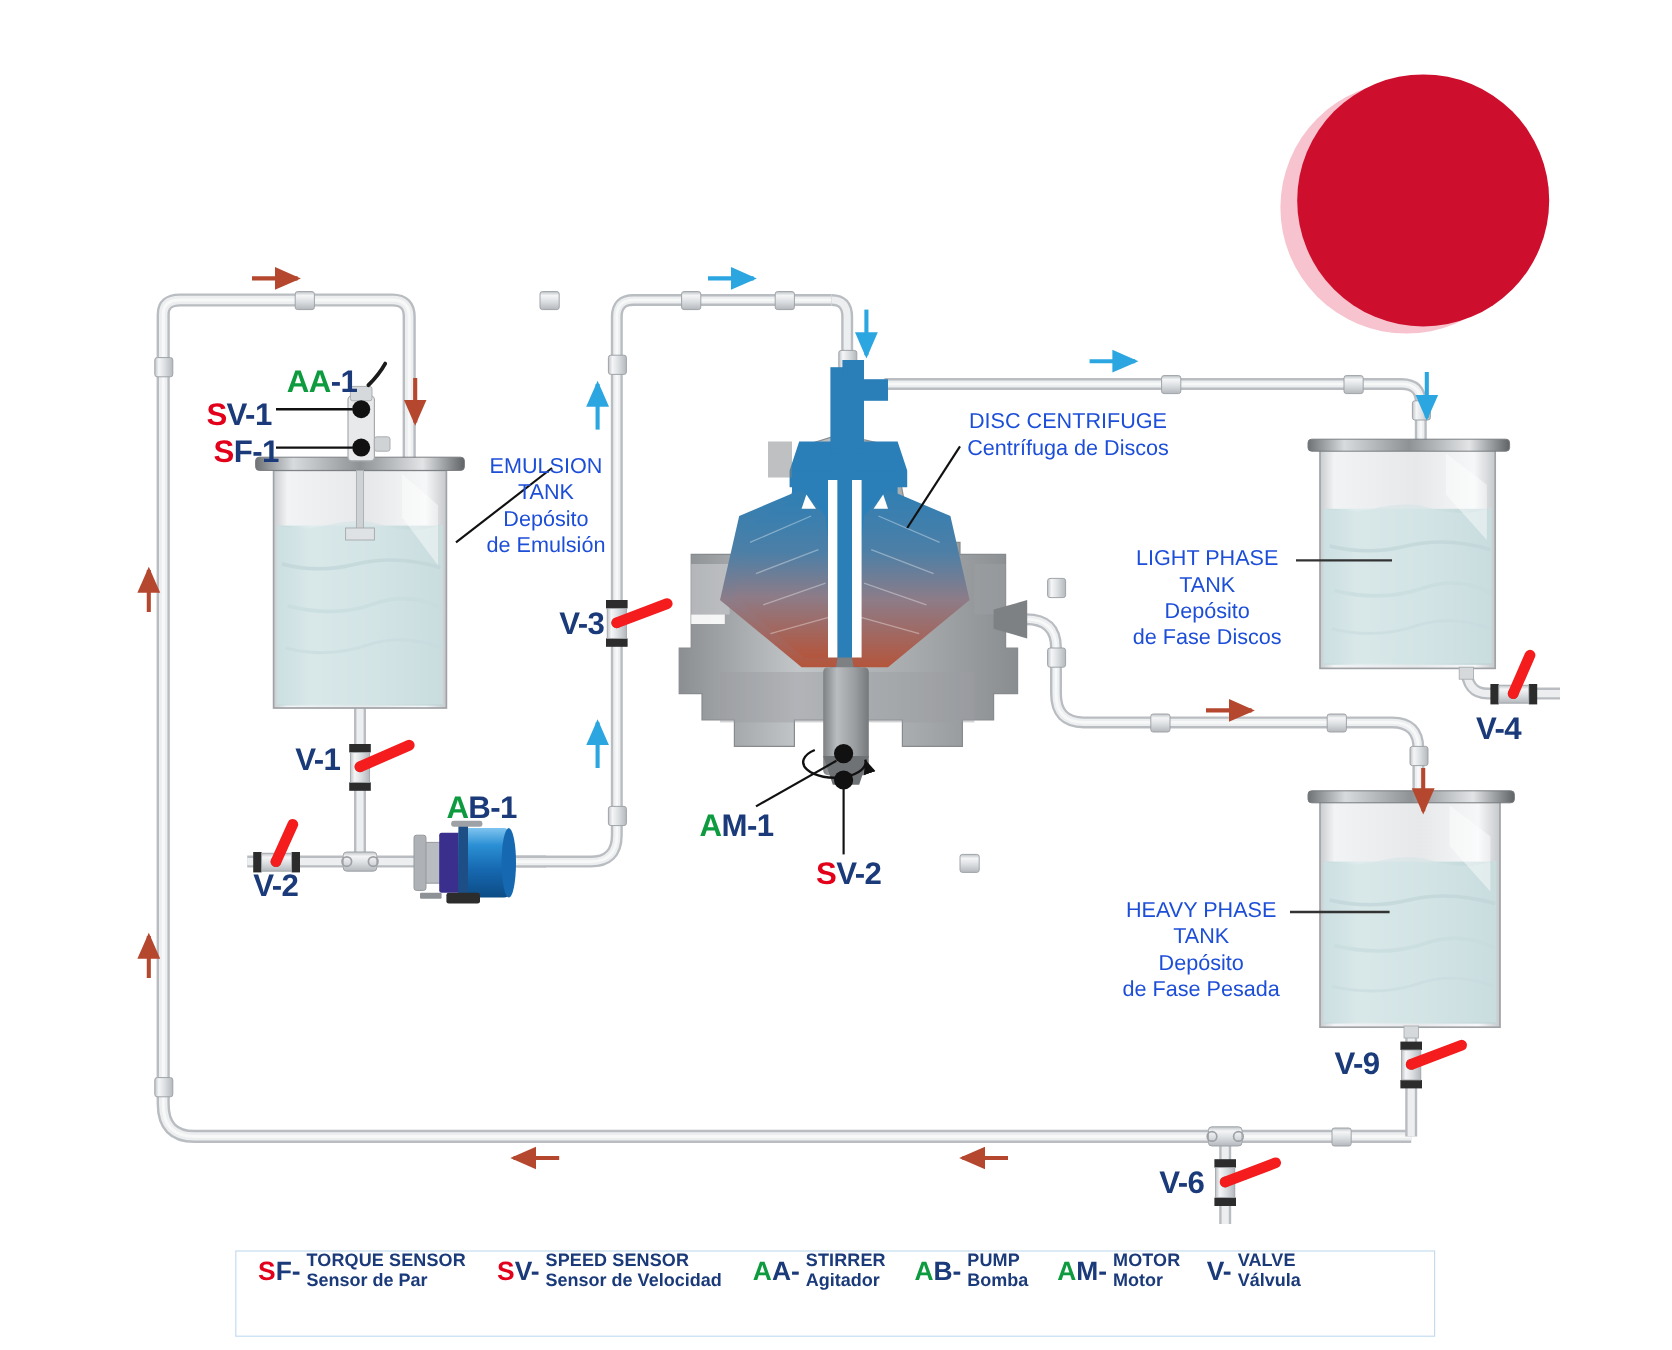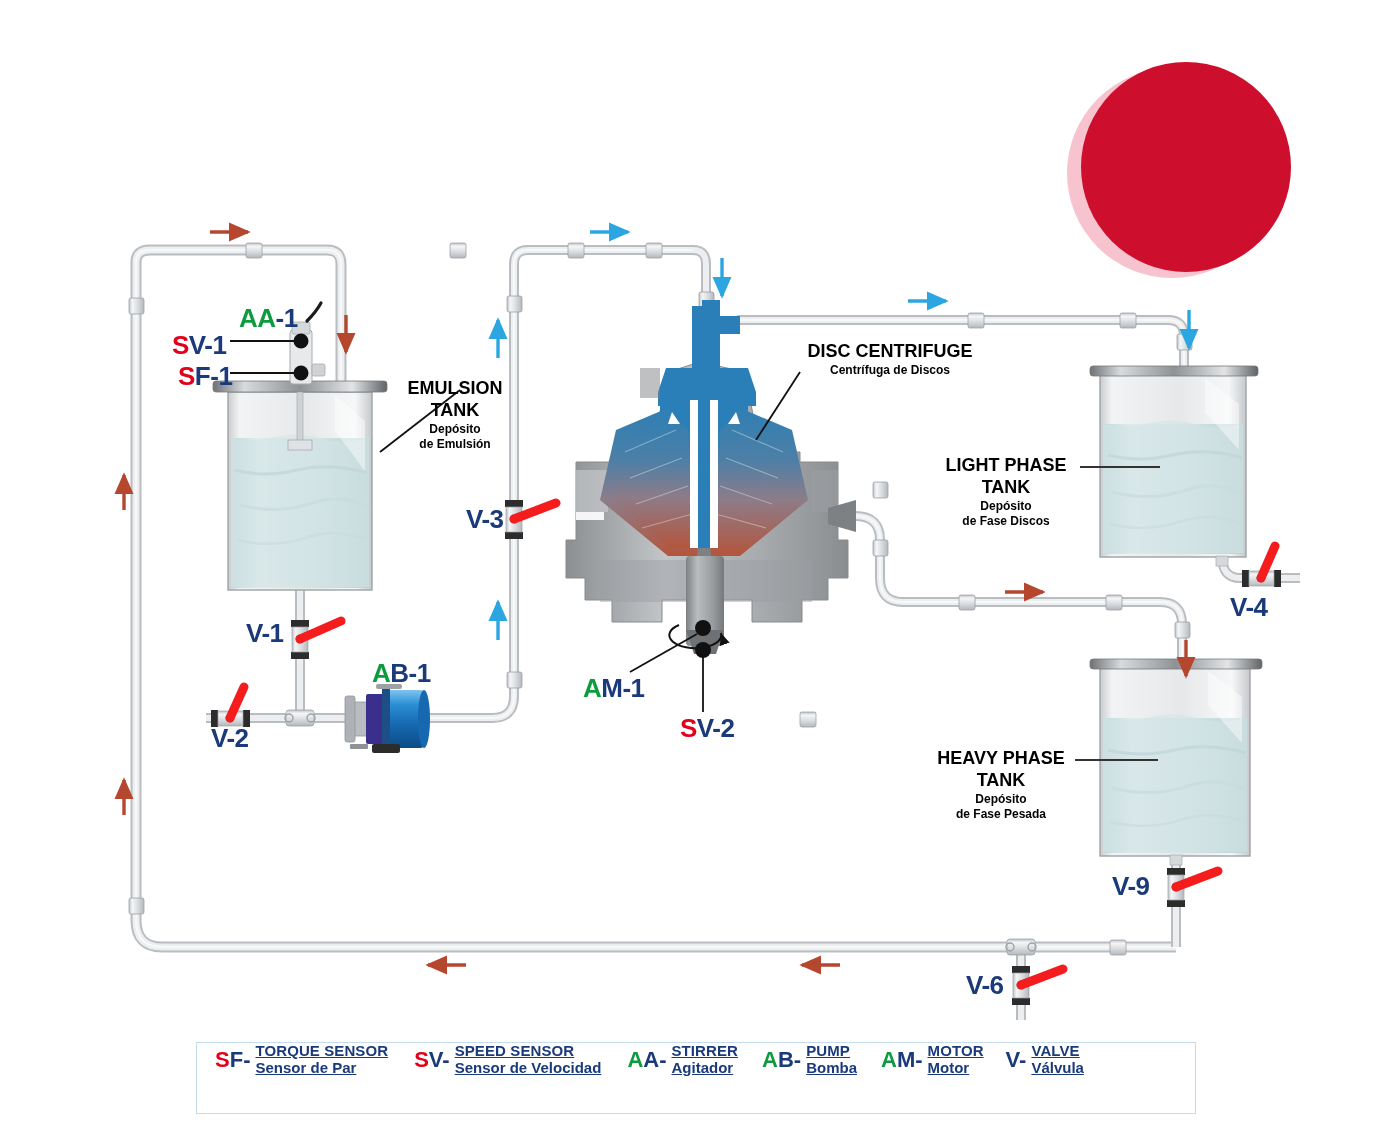--- a/index.html
+++ b/index.html
@@ -3,22 +3,22 @@
 <meta charset="utf-8">
 <style>
   html,body{margin:0;padding:0;background:#ffffff;}
   body{font-family:"Liberation Sans", sans-serif;}
   #stage{position:relative;width:1393px;height:1125px;background:#fff;overflow:hidden;}
   #svgroot{position:absolute;left:0;top:0;width:1393px;height:1125px;}
   .tag{position:absolute;font-weight:bold;font-size:26px;letter-spacing:-0.5px;white-space:nowrap;}
   .tag .g{color:#0e9b3f;}
   .tag .r{color:#e2001a;}
   .tag .b{color:#1a3a7a;}
-  .callout{position:absolute;color:#000000;font-weight:bold;font-size:18px;line-height:1.22;}
-  .callout .es{font-size:12px;}
+  .callout{position:absolute;color:#1d4ed8;font-weight:normal;font-size:18px;line-height:1.22;}
+  .callout .es{font-size:18px;}
   .ctr{text-align:center;}
 
   
   #badge{position:absolute;left:1067px;top:62px;width:224px;height:224px;}
   #badge .shadow{position:absolute;left:0;top:6px;width:210px;height:210px;border-radius:50%;
      background:#f6c3ce;}
   #badge .disc{position:absolute;left:14px;top:0;width:210px;height:210px;border-radius:50%;
      background:#ce0e2d;}
   #badge .txt{position:absolute;left:14px;top:0;width:210px;height:210px;color:#fff;
      display:flex;flex-direction:column;align-items:center;justify-content:center;}
@@ -28,21 +28,21 @@
 
   
   #legend{position:absolute;left:196px;top:1042px;width:1000px;height:72px;
      border:1.5px solid #c5dcef;background:#fff;display:flex;align-items:flex-start;
      box-sizing:border-box;padding:0 10px;}
   .leg{display:flex;align-items:center;}
   .leg .code{font-weight:bold;font-size:22px;margin-right:5px;white-space:nowrap;}
   .leg .code .r{color:#e2001a;}
   .leg .code .g{color:#0e9b3f;}
   .leg .code .b{color:#1a3a7a;}
-  .leg .words{color:#1a3a7a;font-weight:bold;line-height:1.12;text-decoration:underline;}
+  .leg .words{color:#1a3a7a;font-weight:bold;line-height:1.12;}
   .leg .en{font-size:15px;letter-spacing:.1px;}
   .leg .es{font-size:15px;}
 </style>
 </head>
 <body>
 
 <div id="stage">
 
   <svg id="svgroot" viewBox="0 0 1393 1125">
     <defs>

